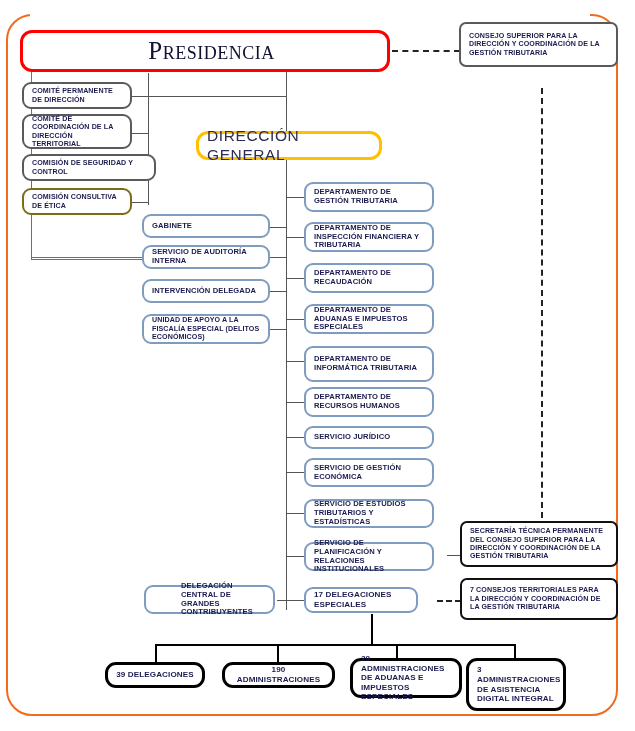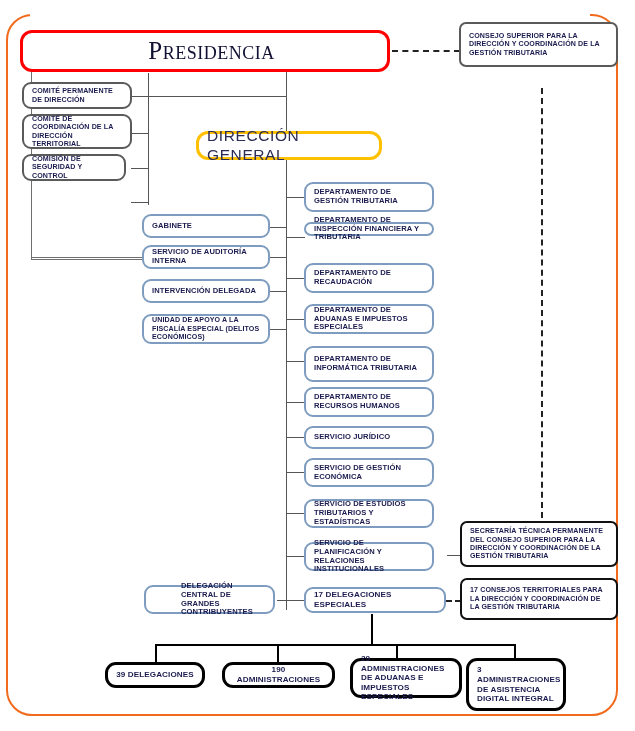--- a/index.html
+++ b/index.html
@@ -148,41 +148,44 @@
   <div class="node gray fs7" style="left:459px;top:22px;width:159px;height:45px;border-radius:7px;">
     <span class="t">CONSEJO SUPERIOR PARA LA DIRECCIÓN Y COORDINACIÓN DE LA GESTIÓN TRIBUTARIA</span>
   </div>
 
   <div class="node gray fs7" style="left:22px;top:82px;width:110px;height:27px;">
     <span class="t">COMITÉ PERMANENTE DE DIRECCIÓN</span>
   </div>
   <div class="node gray fs7" style="left:22px;top:114px;width:110px;height:35px;">
     <span class="t">COMITÉ DE COORDINACIÓN DE LA DIRECCIÓN   TERRITORIAL</span>
   </div>
-  <div class="node gray fs7" style="left:22px;top:154px;width:104px;height:27px;">
+  <div class="node gray fs7" style="left:22px;top:154px;width:134px;height:27px;">
     <span class="t">COMISIÓN DE SEGURIDAD Y CONTROL</span>
+  </div>
+  <div class="node olive fs7" style="left:22px;top:188px;width:110px;height:27px;">
+    <span class="t">COMISIÓN CONSULTIVA DE ÉTICA</span>
   </div>
 
   <div class="node blue fs75" style="left:142px;top:214px;width:128px;height:24px;">
     <span class="t">GABINETE</span>
   </div>
   <div class="node blue fs75" style="left:142px;top:245px;width:128px;height:24px;">
     <span class="t">SERVICIO DE AUDITORÍA INTERNA</span>
   </div>
   <div class="node blue fs75" style="left:142px;top:279px;width:128px;height:24px;">
     <span class="t">INTERVENCIÓN DELEGADA</span>
   </div>
   <div class="node blue fs7" style="left:142px;top:314px;width:128px;height:30px;">
     <span class="t">UNIDAD DE APOYO A LA FISCALÍA ESPECIAL (DELITOS ECONÓMICOS)</span>
   </div>
 
   <div class="node blue fs75" style="left:304px;top:182px;width:130px;height:30px;">
     <span class="t">DEPARTAMENTO DE GESTIÓN TRIBUTARIA</span>
   </div>
-  <div class="node blue fs75" style="left:304px;top:222px;width:130px;height:14px;">
+  <div class="node blue fs75" style="left:304px;top:222px;width:130px;height:30px;">
     <span class="t">DEPARTAMENTO  DE  INSPECCIÓN FINANCIERA Y TRIBUTARIA</span>
   </div>
   <div class="node blue fs75" style="left:304px;top:263px;width:130px;height:30px;">
     <span class="t">DEPARTAMENTO DE RECAUDACIÓN</span>
   </div>
   <div class="node blue fs75" style="left:304px;top:304px;width:130px;height:30px;">
     <span class="t">DEPARTAMENTO DE ADUANAS E IMPUESTOS ESPECIALES</span>
   </div>
   <div class="node blue fs75" style="left:304px;top:346px;width:130px;height:36px;">
     <span class="t">DEPARTAMENTO DE INFORMÁTICA TRIBUTARIA</span>
@@ -199,29 +202,29 @@
   <div class="node blue fs75" style="left:304px;top:499px;width:130px;height:29px;">
     <span class="t">SERVICIO DE ESTUDIOS TRIBUTARIOS Y ESTADÍSTICAS</span>
   </div>
   <div class="node blue fs75" style="left:304px;top:542px;width:130px;height:29px;">
     <span class="t">SERVICIO DE PLANIFICACIÓN Y RELACIONES INSTITUCIONALES</span>
   </div>
 
   <div class="node blue fs75" style="left:144px;top:585px;width:131px;height:29px;padding-left:35px;">
     <span class="t">DELEGACIÓN CENTRAL DE GRANDES CONTRIBUYENTES</span>
   </div>
-  <div class="node blue fs8" style="left:304px;top:587px;width:142px;height:26px;">
+  <div class="node blue fs8" style="left:304px;top:587px;width:114px;height:26px;">
     <span class="t">17 DELEGACIONES ESPECIALES</span>
   </div>
 
   <div class="node blk-thin fs7" style="left:460px;top:521px;width:158px;height:46px;border:2px solid #111;border-radius:7px;">
     <span class="t">SECRETARÍA TÉCNICA PERMANENTE DEL CONSEJO SUPERIOR PARA LA DIRECCIÓN Y COORDINACIÓN DE LA  GESTIÓN TRIBUTARIA</span>
   </div>
   <div class="node fs7" style="left:460px;top:578px;width:158px;height:42px;border:2px solid #111;border-radius:7px;">
-    <span class="t">17 CONSEJOS TERRITORIALES PARA LA DIRECCIÓN Y COORDINACIÓN DE LA GESTIÓN TRIBUTARIA</span>
+    <span class="t">7 CONSEJOS TERRITORIALES PARA LA DIRECCIÓN Y COORDINACIÓN DE LA GESTIÓN TRIBUTARIA</span>
   </div>
 
   <div class="node black fs8 ctr" style="left:105px;top:662px;width:100px;height:26px;">
     <span class="t">39  DELEGACIONES</span>
   </div>
   <div class="node black fs8 ctr" style="left:222px;top:662px;width:113px;height:26px;">
     <span class="t">190  ADMINISTRACIONES</span>
   </div>
   <div class="node black fs8" style="left:350px;top:658px;width:112px;height:40px;">
     <span class="t">29  ADMINISTRACIONES DE ADUANAS E IMPUESTOS ESPECIALES</span>

